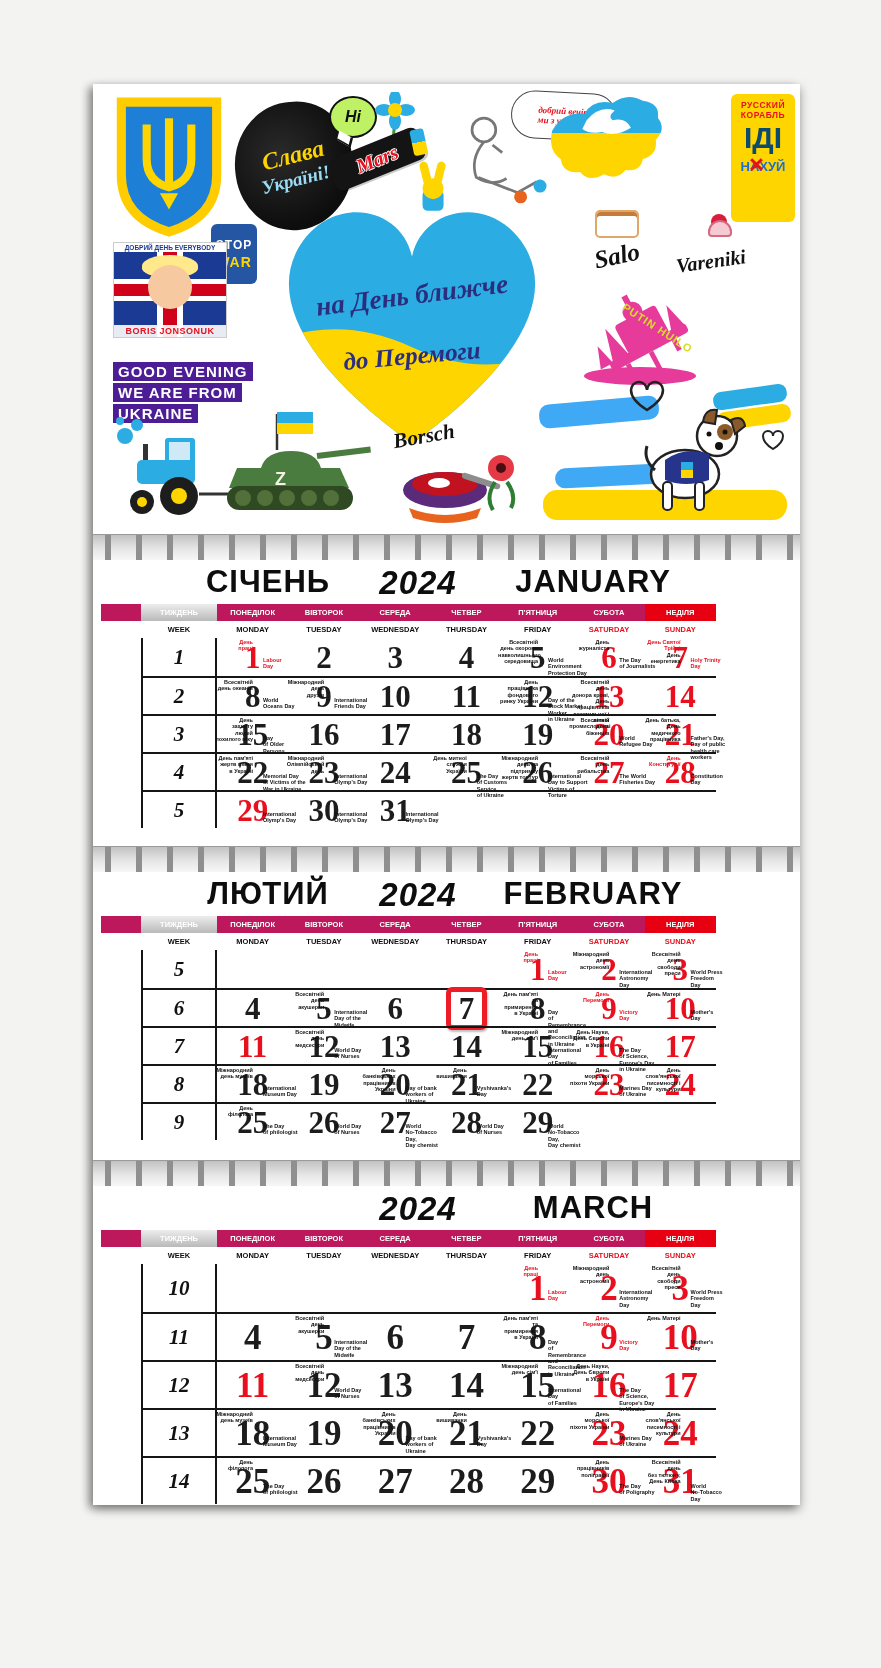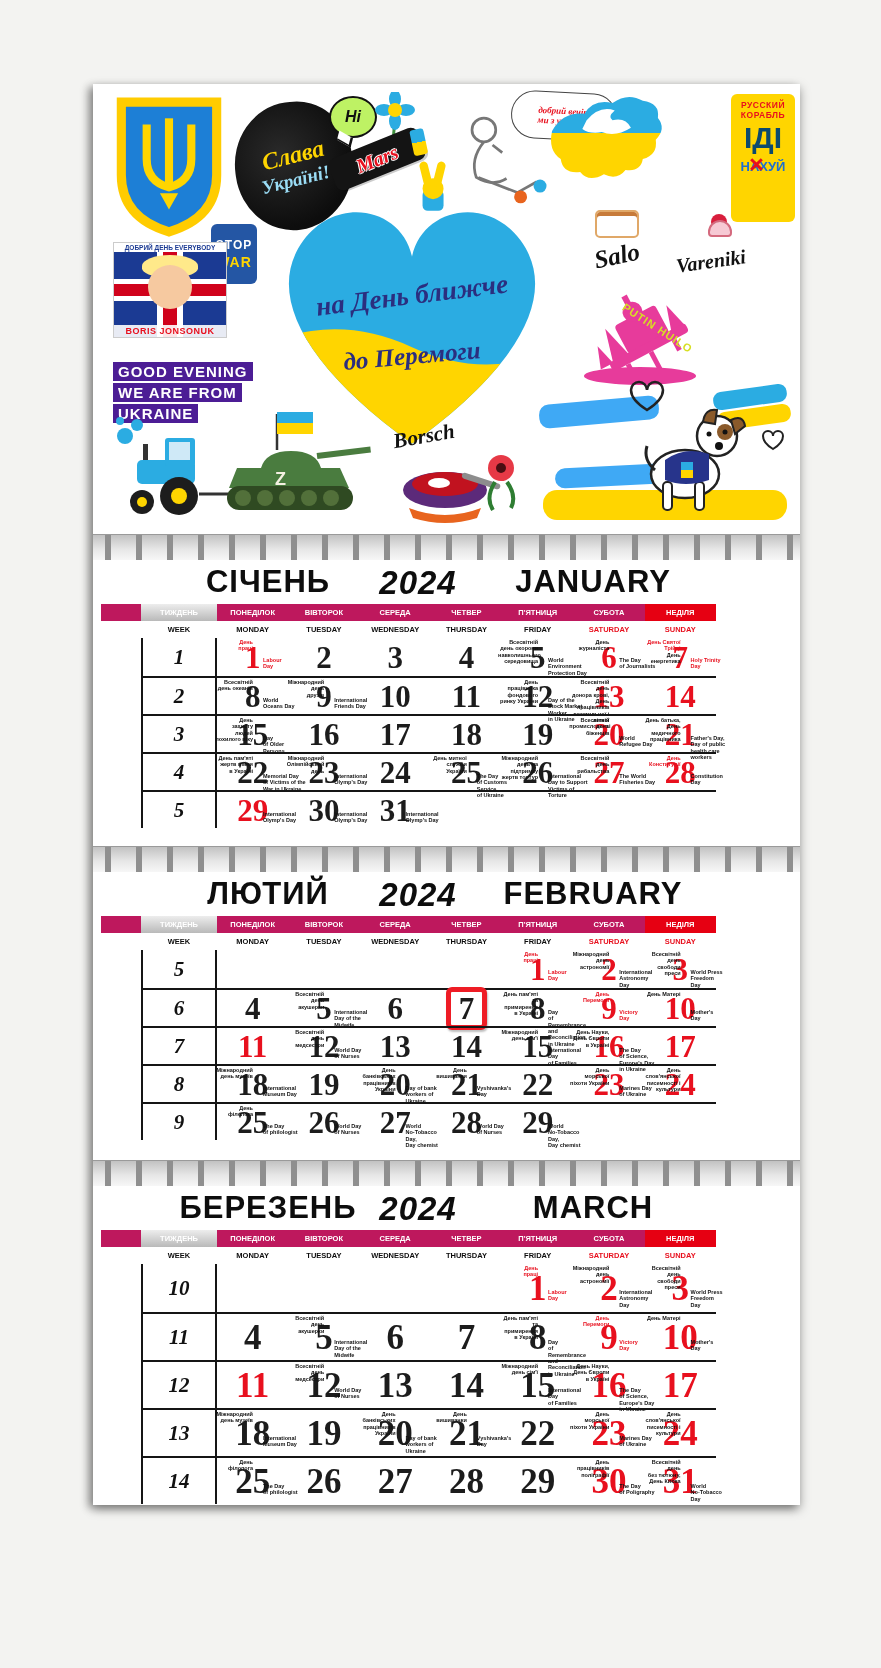--- a/index.html
+++ b/index.html
@@ -871,21 +871,20 @@
             </div>
             <div class="cell"></div>
             <div class="cell"></div>
           </div>
         </div>
       </div>
   </div>
 
   <div class="month-card tall" style="top:1102px">
     <div class="title-row">
-      <div class="t-uk">БЕРЕЗЕНЬ</div>
       <div class="t-year">2024</div>
       <div class="t-en">MARCH</div>
     </div>
     <div class="hdr-uk">
         <div class="h-cell h-gutter"></div>
         <div class="h-cell h-week">ТИЖДЕНЬ</div>
         <div class="h-cell h-day">ПОНЕДІЛОК</div>
         <div class="h-cell h-day">ВІВТОРОК</div>
         <div class="h-cell h-day">СЕРЕДА</div>
         <div class="h-cell h-day">ЧЕТВЕР</div>

